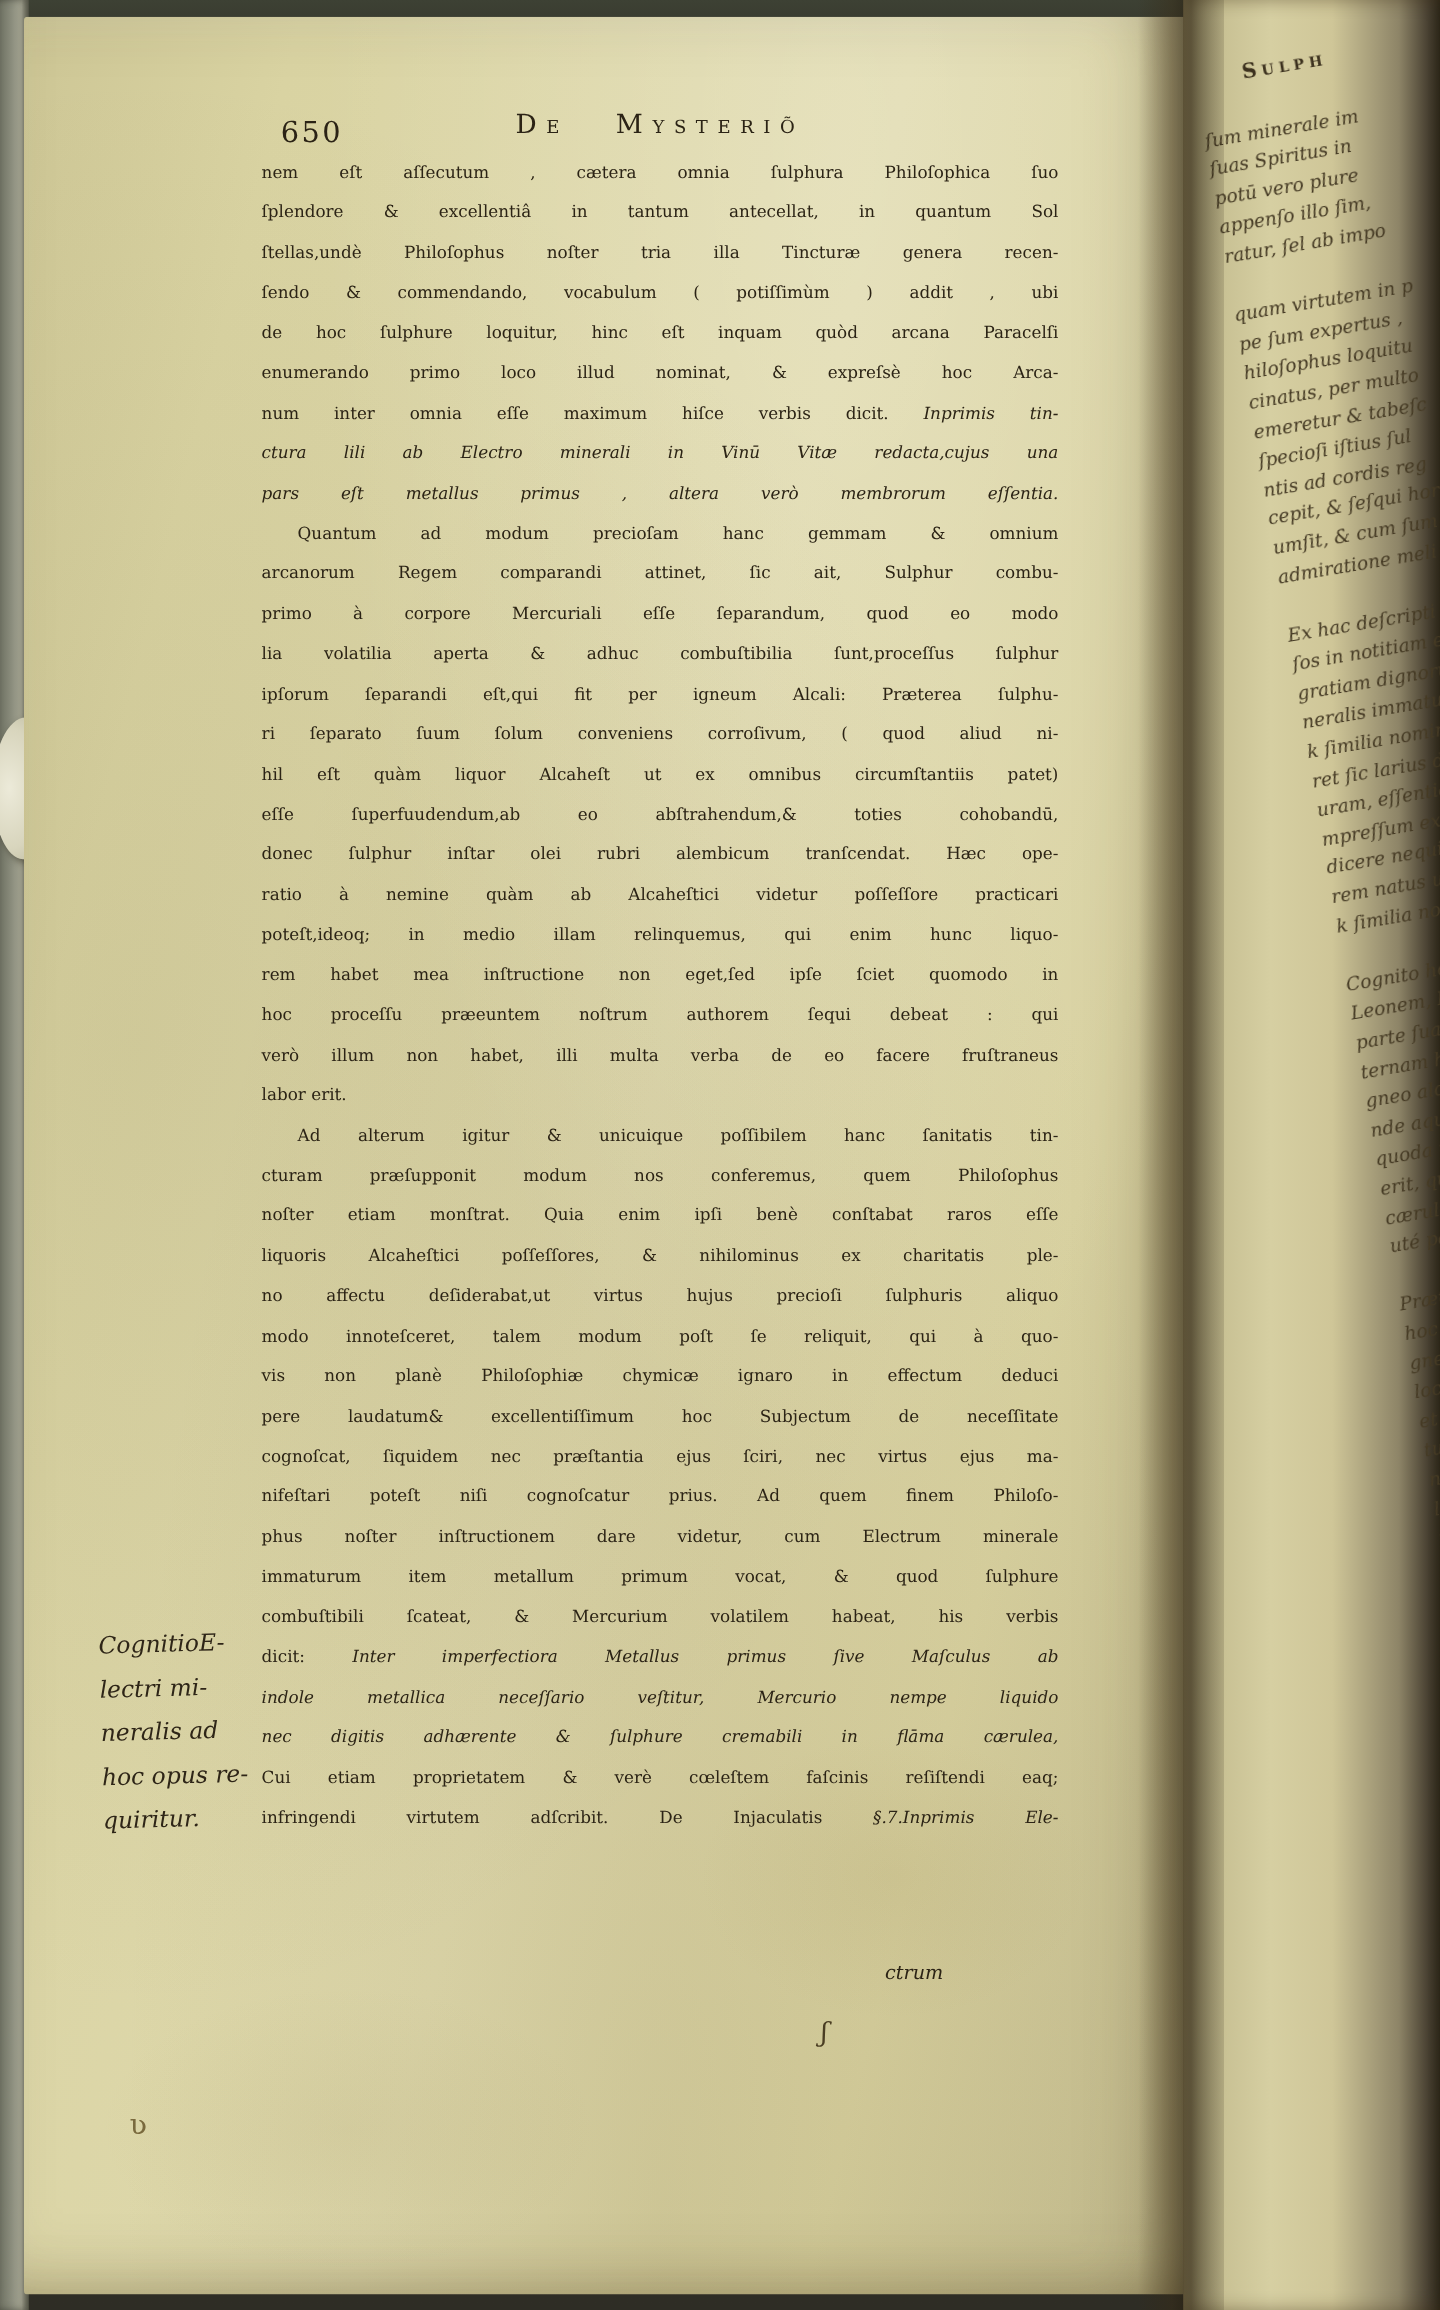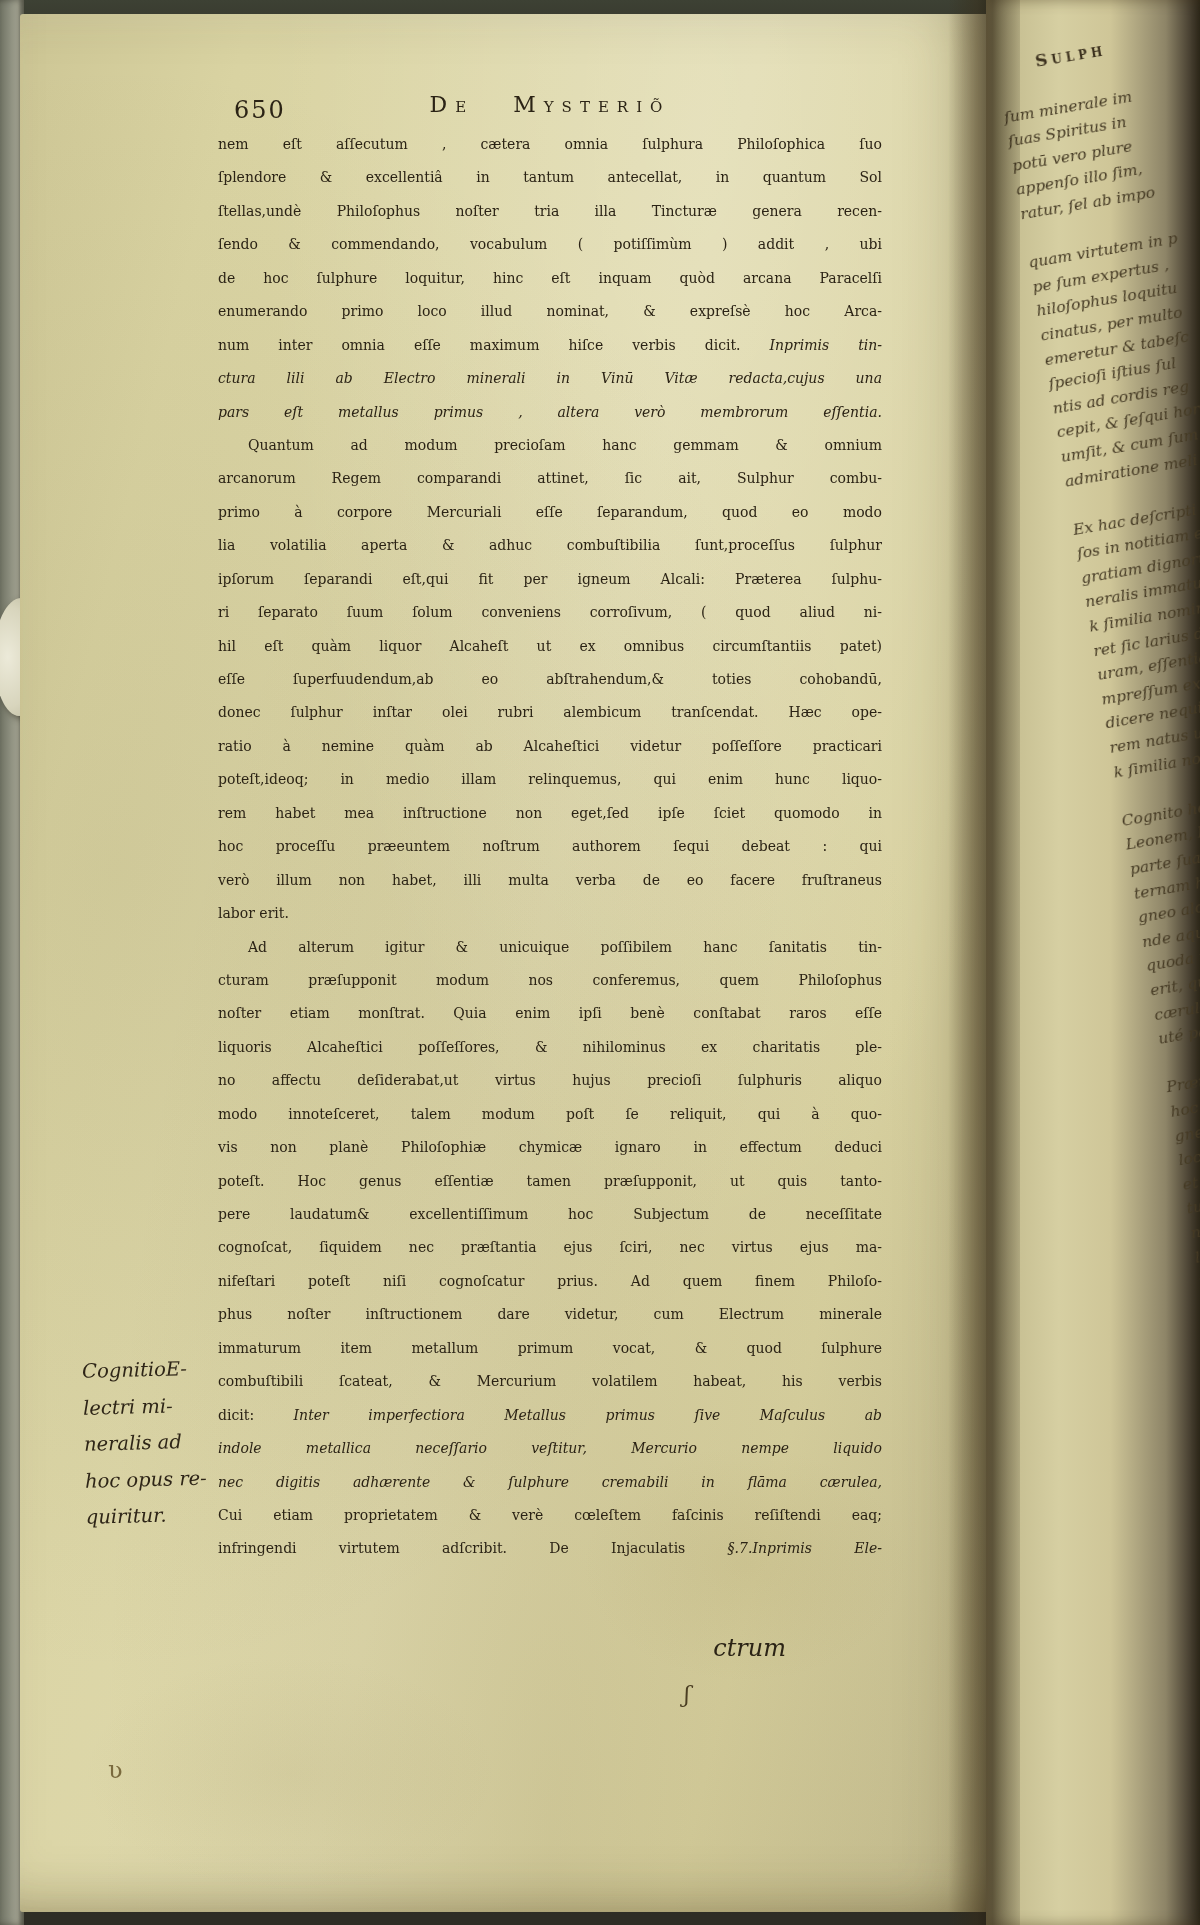--- a/index.html
+++ b/index.html
@@ -53,21 +53,21 @@
   .running-title{position:absolute;left:0;right:0;text-align:center;
     font-variant:small-caps;font-size:22px;letter-spacing:8px;word-spacing:24px;}
   .lines{position:absolute;left:218px;top:128px;width:664px;
     font-size:14px;line-height:33.45px;}
   .ln{text-align:justify;text-align-last:justify;height:33.45px;overflow:visible;}
   .ln[data-ind="true"]{text-indent:30px;}
   .ln[data-fill="false"]{text-align-last:left;}
   .it{font-style:italic;}
   .catchword{position:absolute;left:218px;top:1634px;width:664px;
     text-align:right;padding-right:96px;box-sizing:border-box;
-    font-size:24px;font-style:italic;}
+    font-size:16px;font-style:italic;}
   .margin-note{position:absolute;left:84px;top:1352px;width:138px;
     font-style:italic;font-size:19.5px;line-height:36.5px;color:#2e2517;
     transform:rotate(-1.5deg);}
   .mn-ln{white-space:nowrap;}
   .mark{position:absolute;color:#4a3d22;}
   .mark-slash{left:684px;top:1682px;font-size:22px;font-style:italic;}
   .mark-squiggle{left:108px;top:1756px;font-size:24px;color:#7a6a3e;}
 </style>
 </head>
 <body>
@@ -146,21 +146,20 @@
       <div class="ln"><span class="rm">noſter etiam monſtrat. Quia enim ipſi benè conſtabat raros eſſe</span><span class="it"></span></div>
 
       <div class="ln"><span class="rm">liquoris Alcaheſtici poſſeſſores, &amp; nihilominus ex charitatis ple-</span><span class="it"></span></div>
 
       <div class="ln"><span class="rm">no affectu deſiderabat,ut virtus hujus precioſi ſulphuris aliquo</span><span class="it"></span></div>
 
       <div class="ln"><span class="rm">modo innoteſceret, talem modum poſt ſe reliquit, qui à quo-</span><span class="it"></span></div>
 
       <div class="ln"><span class="rm">vis non planè Philoſophiæ chymicæ ignaro in effectum deduci</span><span class="it"></span></div>
 
-      <div class="ln"><span class="rm">poteſt. Hoc genus eſſentiæ tamen præſupponit, ut quis tanto-</span><span class="it"></span></div>
 
       <div class="ln"><span class="rm">pere laudatum&amp; excellentiſſimum hoc Subjectum de neceſſitate</span><span class="it"></span></div>
 
       <div class="ln"><span class="rm">cognoſcat, ſiquidem nec præſtantia ejus ſciri, nec virtus ejus ma-</span><span class="it"></span></div>
 
       <div class="ln"><span class="rm">nifeſtari poteſt niſi cognoſcatur prius. Ad quem finem Philoſo-</span><span class="it"></span></div>
 
       <div class="ln"><span class="rm">phus noſter inſtructionem dare videtur, cum Electrum minerale</span><span class="it"></span></div>
 
       <div class="ln"><span class="rm">immaturum item metallum primum vocat, &amp; quod ſulphure</span><span class="it"></span></div>

